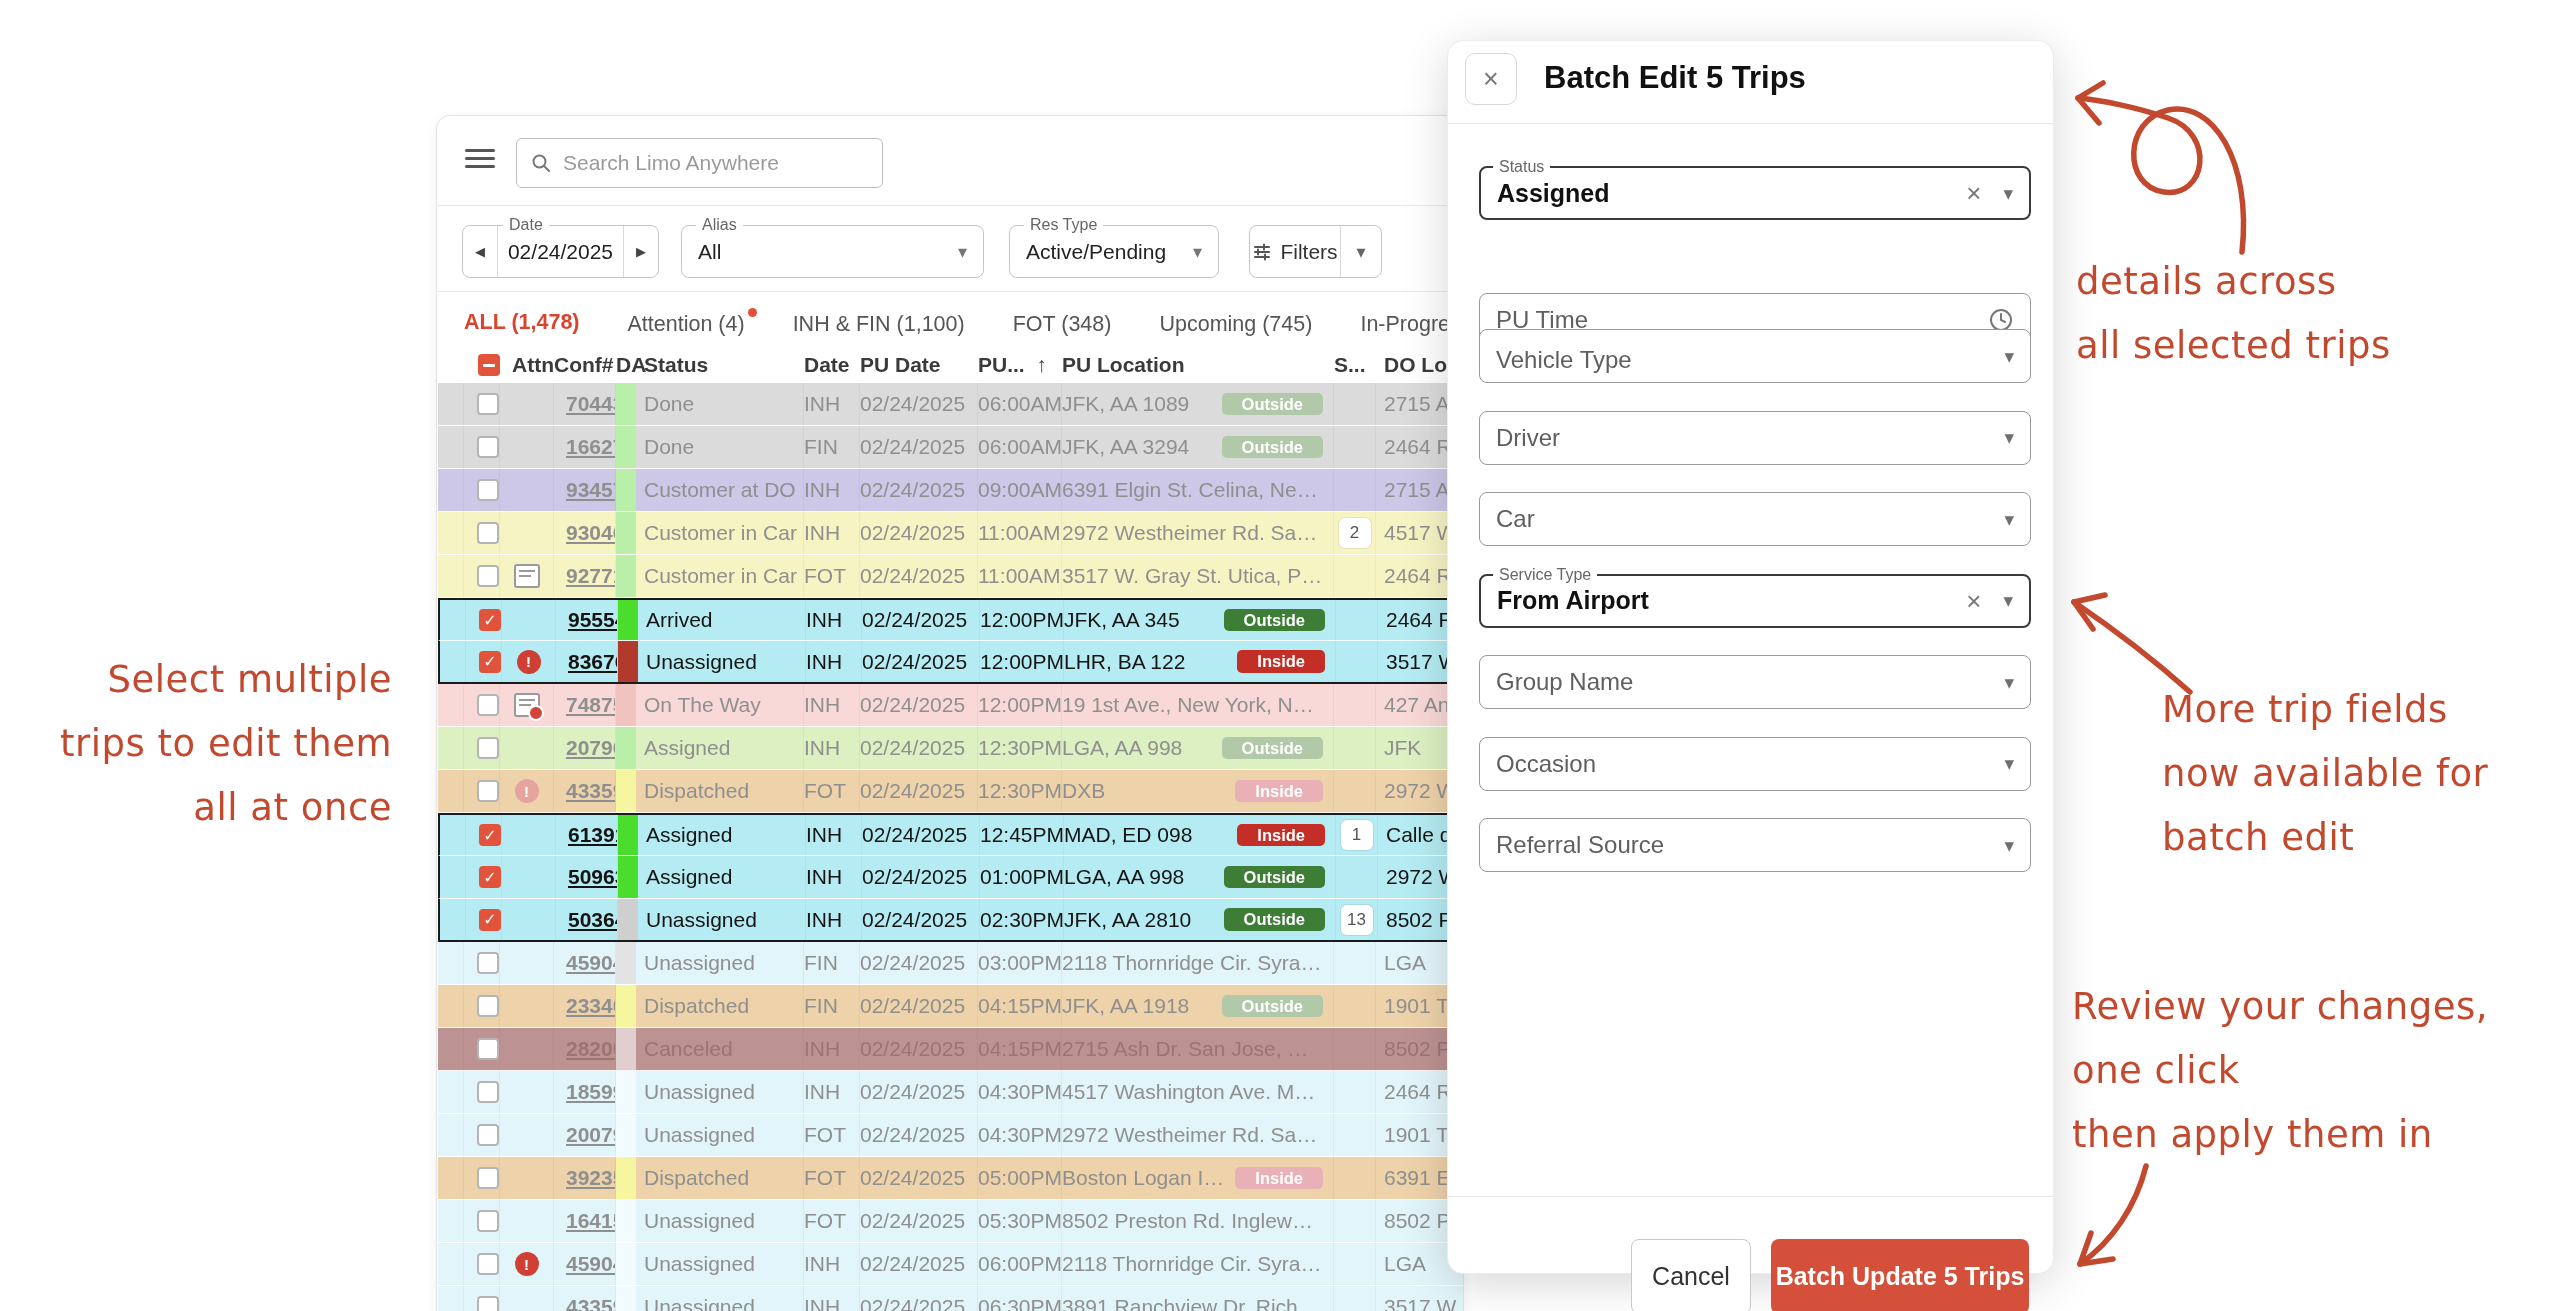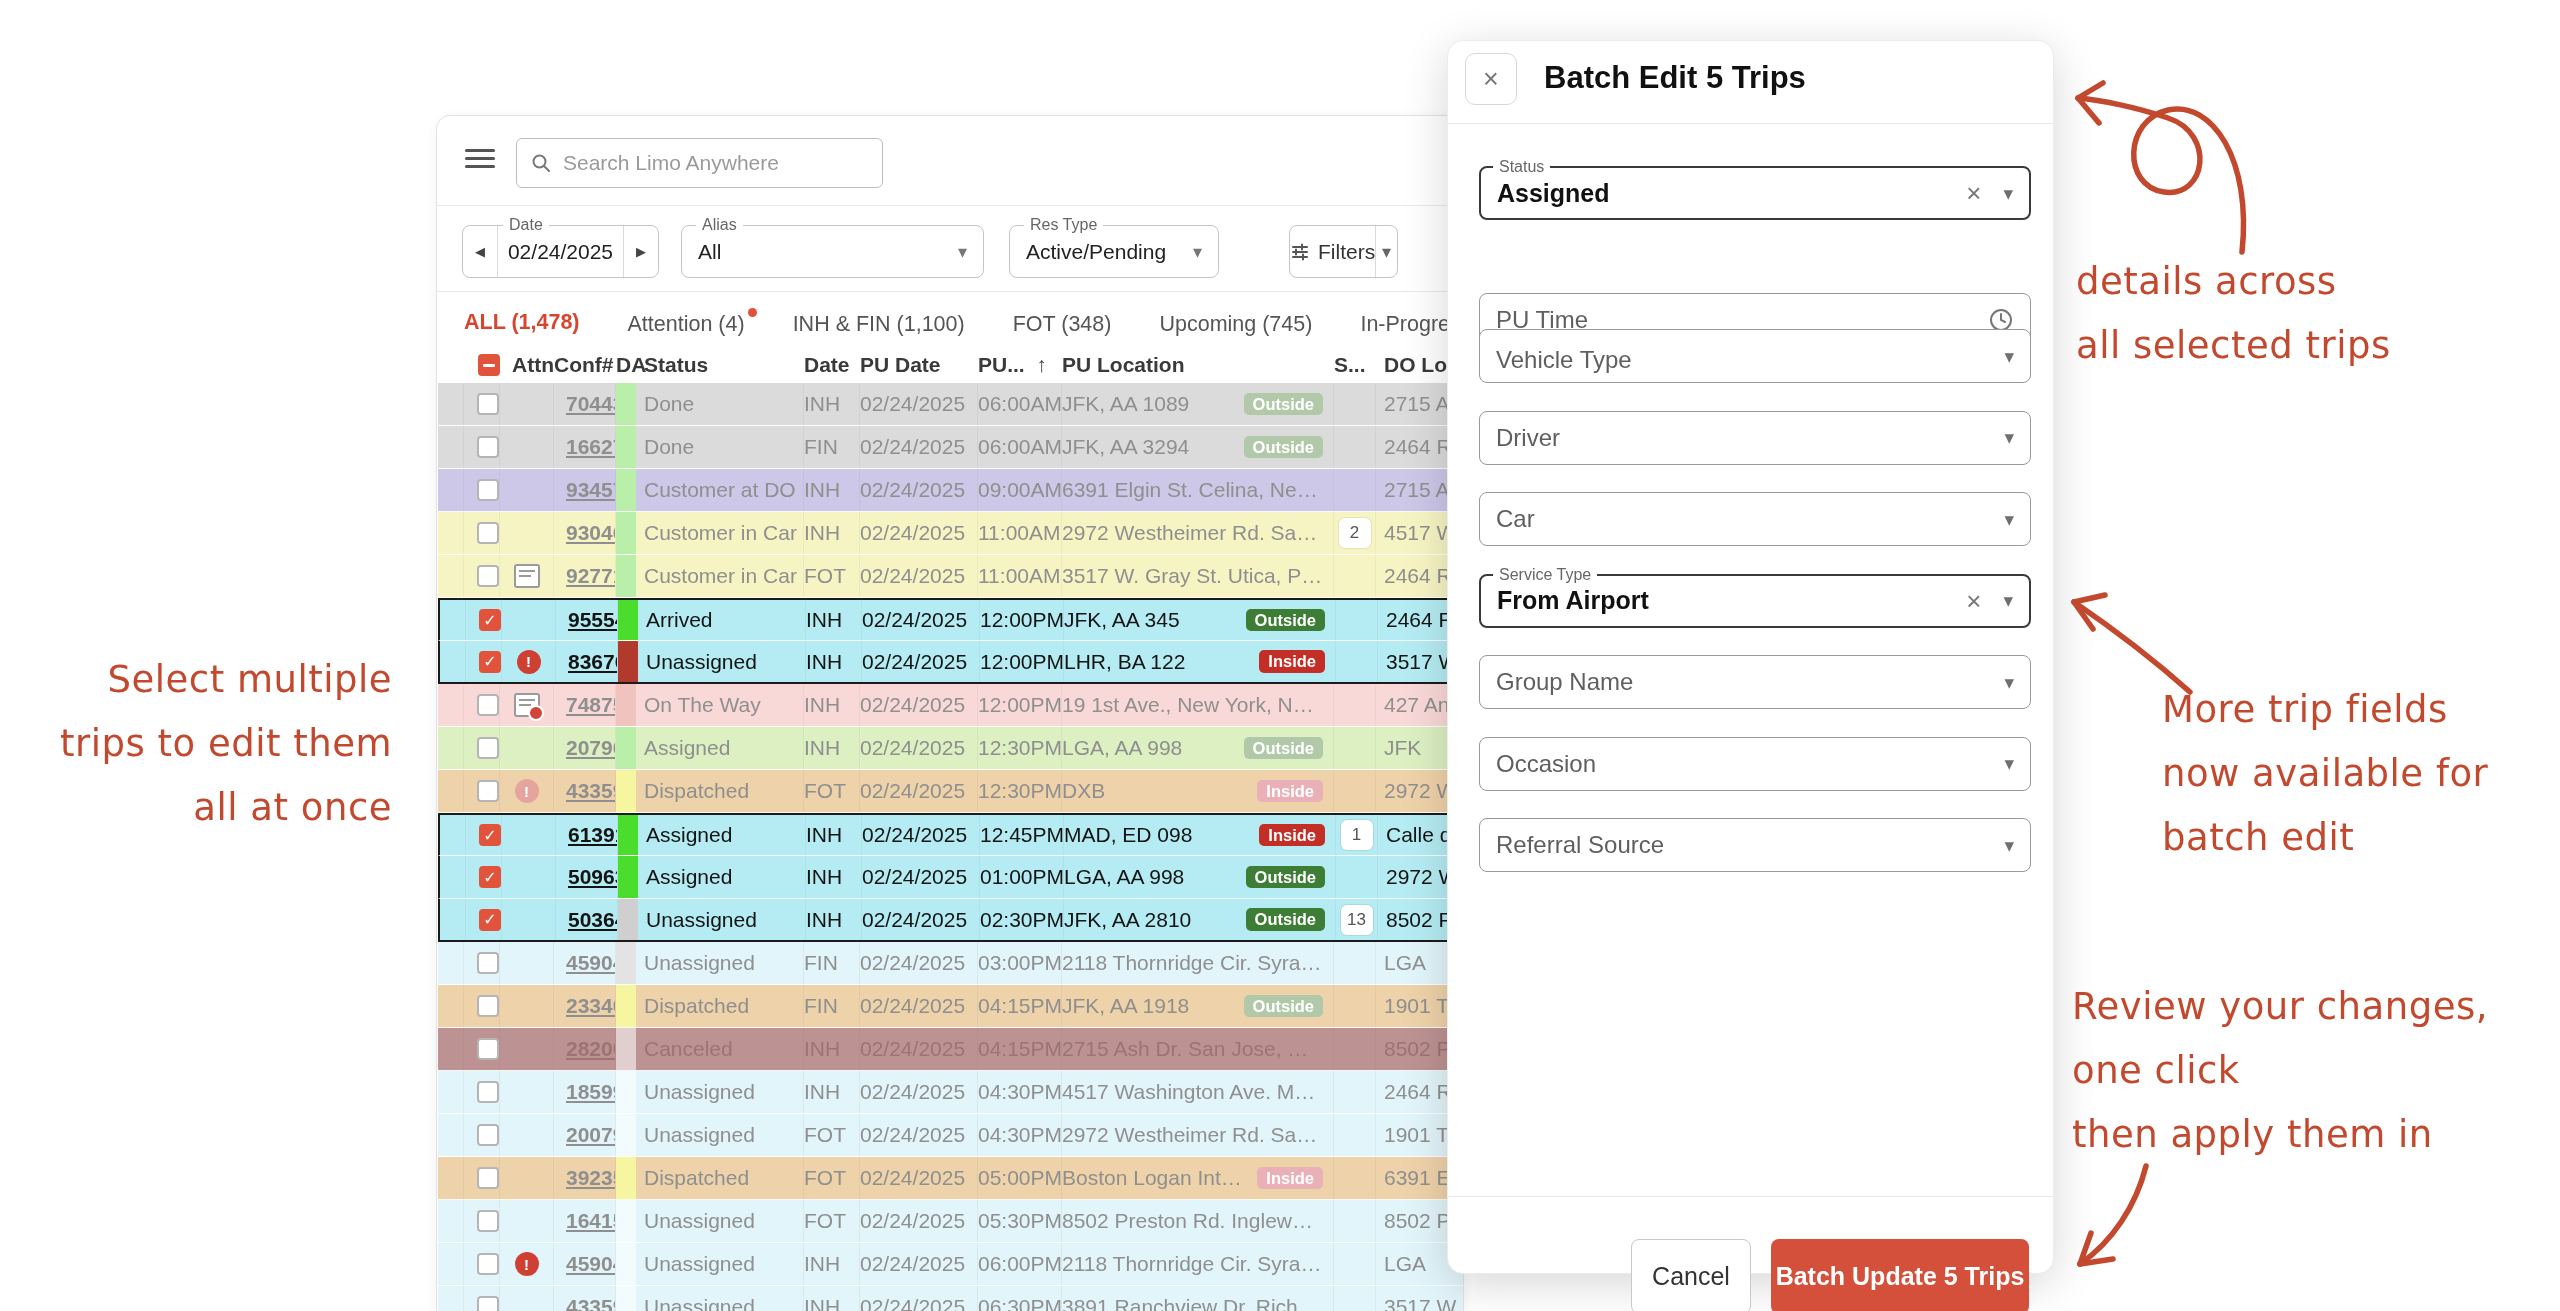--- a/index.html
+++ b/index.html
@@ -17,21 +17,21 @@
   .hline{position:absolute;left:0;width:100%;height:1px;background:#e8e8e8;}
   
   .fgroup{position:absolute;top:109px;height:53px;border:1px solid #c4c4c4;border-radius:8px;background:#fff;box-sizing:border-box;}
   .notch{position:absolute;top:-9px;left:14px;font-size:16px;color:#666;background:#fff;padding:0 6px;line-height:16px;white-space:nowrap;}
   .fgroup .val{font-size:21px;color:#222;}
   .date-group{left:25px;width:197px;display:flex;align-items:stretch;}
   .date-btn{width:34px;display:flex;align-items:center;justify-content:center;color:#444;font-size:13px;cursor:pointer;}
   .date-mid{flex:1;display:flex;align-items:center;justify-content:center;border-left:1px solid #d9d9d9;border-right:1px solid #d9d9d9;}
   .sel-group{display:flex;align-items:center;padding:0 16px;box-sizing:border-box;justify-content:space-between;cursor:pointer;}
   .chev{color:#777;font-size:18px;}
-  .filters-btn{left:812px;width:109px;display:flex;align-items:stretch;cursor:pointer;margin-left:40px;}
+  .filters-btn{left:812px;width:133px;display:flex;align-items:stretch;cursor:pointer;}
   .filters-main{flex:1;display:flex;align-items:center;justify-content:center;gap:8px;font-size:21px;color:#333;}
   .filters-arrow{width:40px;display:flex;align-items:center;justify-content:center;border-left:1px solid #d9d9d9;color:#666;font-size:18px;}
   
   .tabs{position:absolute;left:25px;top:182px;right:0;height:54px;display:flex;gap:44px;align-items:center;white-space:nowrap;}
   .tab{font-size:21.5px;color:#555;padding:12px 2px 14px;cursor:pointer;position:relative;}
   .tab.active{color:#d9442e;font-weight:700;border-bottom:4px solid #d9442e;border-radius:2px;}
   .tab .dot{position:absolute;top:8px;right:-10px;width:9px;height:9px;border-radius:50%;background:#e2503c;}
   
   .grid{display:grid;grid-template-columns:26px 36px 54px 62px 20px 168px 56px 118px 84px 272px 42px 1fr;align-items:center;}
   .thead{position:absolute;left:1px;top:231px;right:0;height:36px;font-weight:700;font-size:21px;color:#3a3a3a;border-bottom:1px solid #ddd;background:#fff;}
@@ -55,21 +55,21 @@
   .dim .alert-ic.faded{background:#e5a49d;}
   .note-ic{width:22px;height:20px;border:2px solid #9a9a9a;border-radius:3px;position:relative;background:#fff;}
   .note-ic i{position:absolute;left:3px;right:3px;height:2px;background:#9a9a9a;}
   .note-ic i.l1{top:4px;} .note-ic i.l2{top:9px;right:7px;}
   .note-ic em{position:absolute;right:-6px;bottom:-6px;width:12px;height:12px;border-radius:50%;background:#d2453a;border:2px solid #fff;}
   .conf{ text-decoration:underline;font-weight:600;}
   .sel .conf{font-weight:700;}
   .dastripe{width:20px;height:100%;}
   .pud{padding-right:6px;}
   .puloc{padding-right:10px;gap:8px;}
-  .badge{margin-left:auto;font-size:16.5px;font-weight:700;color:#fff;padding:3px 9px;border-radius:5px;line-height:1;flex:0 0 auto;}
+  .badge{margin-left:auto;font-size:16.5px;font-weight:700;color:#fff;padding:3px 20px;border-radius:5px;line-height:1;flex:0 0 auto;}
   .schip{width:32px;height:30px;background:#fff;border-radius:6px;box-shadow:0 0 0 1px rgba(0,0,0,.07);
          display:flex;align-items:center;justify-content:center;font-size:17px;color:#555;margin:auto;}
   .docol{padding-left:8px;}
   .ccell{border-right:1px solid rgba(100,100,100,.07);}
   
   .panel{position:absolute;left:1447px;top:40px;width:605px;height:1232px;background:#fff;border:1px solid #ececec;
          border-radius:16px;box-shadow:0 10px 45px rgba(0,0,0,.16);z-index:3;}
   .close-btn{position:absolute;left:17px;top:12px;width:50px;height:50px;border:1px solid #d8d8d8;border-radius:10px;
              display:flex;align-items:center;justify-content:center;font-size:27px;color:#777;cursor:pointer;background:#fff;}
   .ptitle{position:absolute;left:96px;top:12px;height:50px;display:flex;align-items:center;font-size:31px;font-weight:700;color:#111;}

